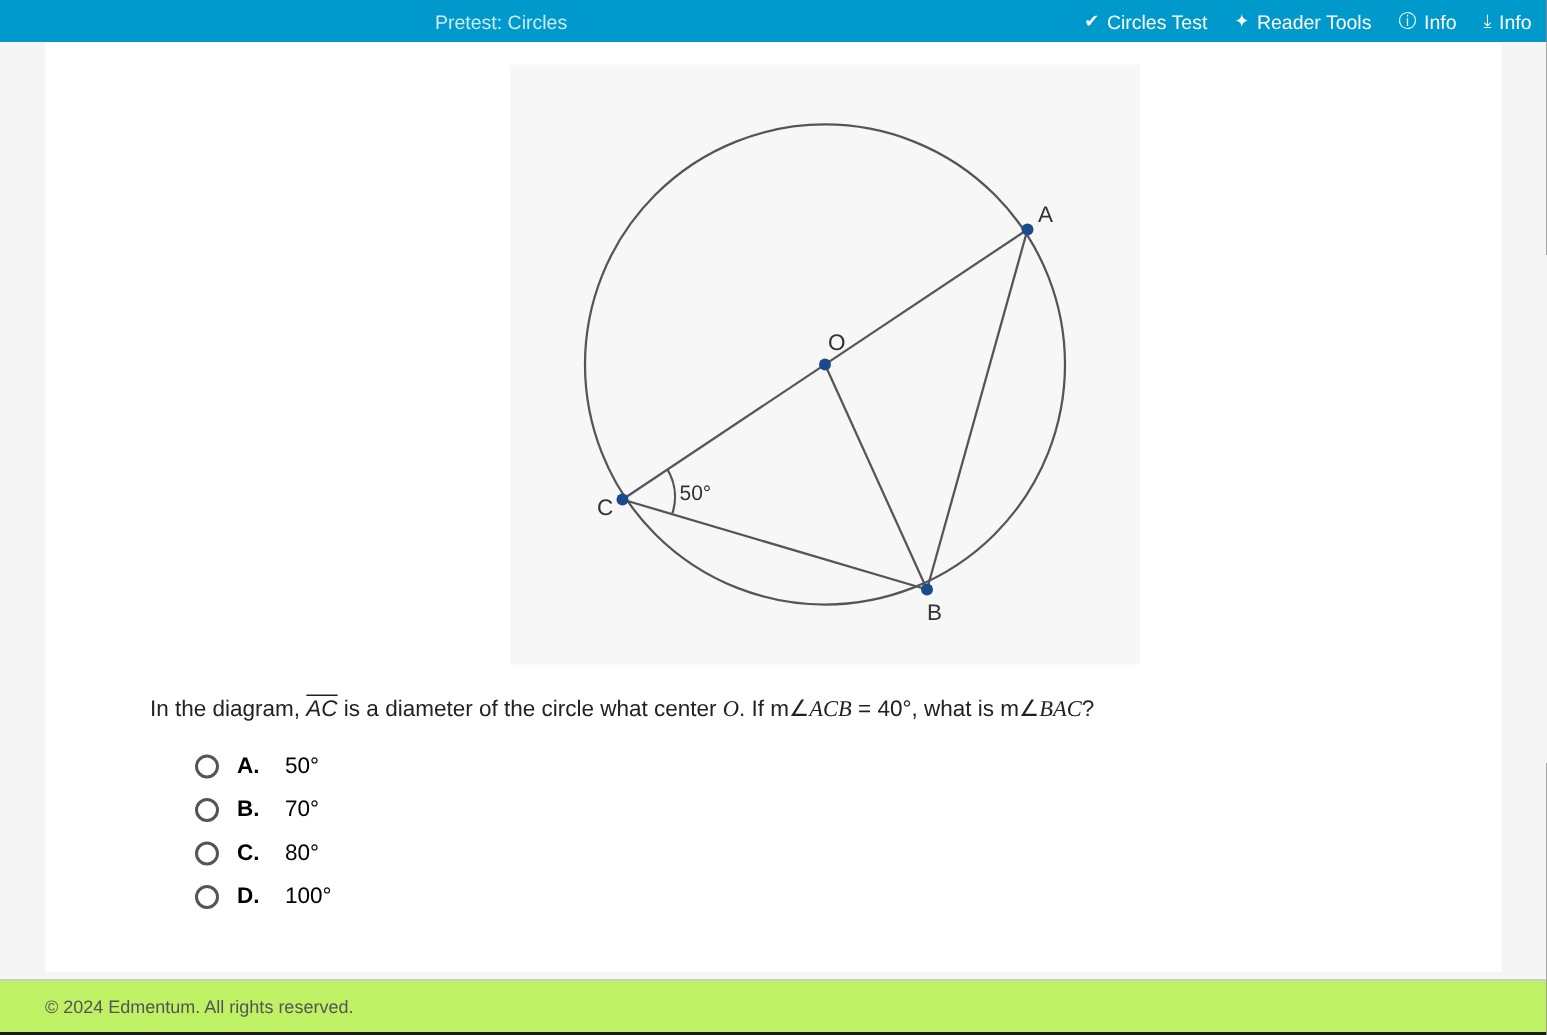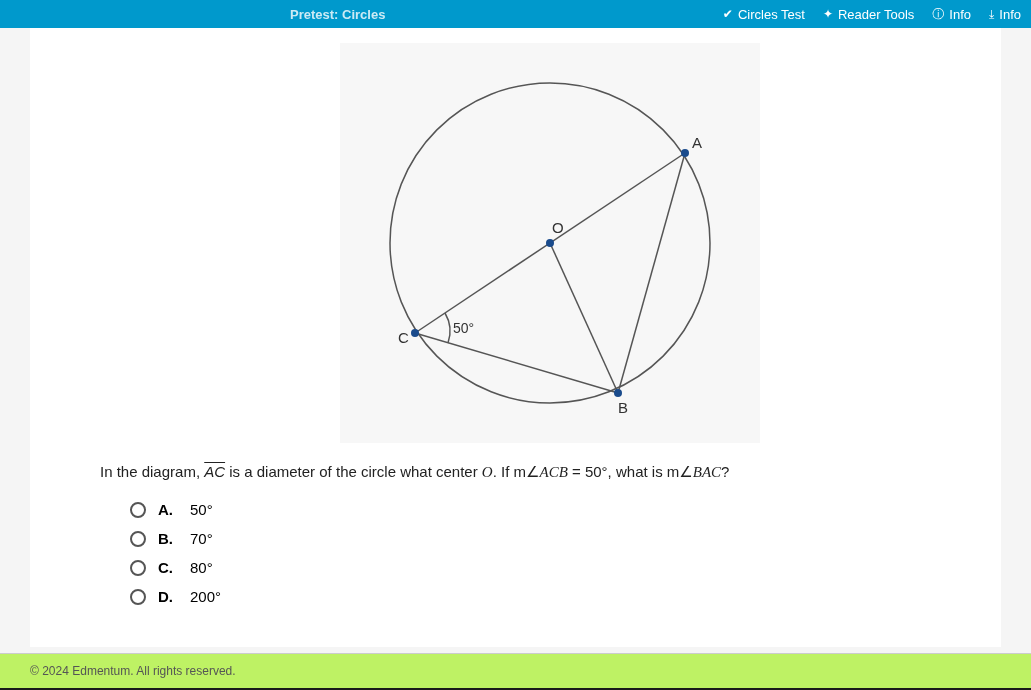--- a/index.html
+++ b/index.html
@@ -14,21 +14,21 @@
       background: #0099cc;
       height: 28px;
       display: flex;
       align-items: center;
       justify-content: space-between;
       padding: 0 10px;
       color: white;
       font-size: 13px;
     }
     .header-left {
-      font-weight: bold;
+      font-weight: normal;
       opacity: 0.8;
       padding-left: 280px;
     }
     .header-right {
       display: flex;
       gap: 18px;
       align-items: center;
     }
     .header-item {
       display: flex;
@@ -153,21 +153,21 @@
 
         <text x="192" y="180" font-size="15" fill="#333">O</text>
         <text x="332" y="95" font-size="15" fill="#333">A</text>
         <text x="258" y="360" font-size="15" fill="#333">B</text>
         <text x="38" y="290" font-size="15" fill="#333">C</text>
         <text x="93" y="280" font-size="14" fill="#333">50°</text>
       </svg>
     </div>
 
     <div class="question-text">
-      <span>In the diagram, </span><span class="overline">AC</span><span> is a diameter of the circle what center </span><span class="mathvar">O</span><span>. If m</span><span>∠</span><span class="mathvar">ACB</span><span> = 50°, what is m</span><span>∠</span><span class="mathvar">BAC</span><span>?</span>
+      <span>In the diagram, </span><span class="overline">AC</span><span> is a diameter of the circle what center </span><span class="mathvar">O</span><span>. If m</span><span>∠</span><span class="mathvar">ACB</span><span> = 40°, what is m</span><span>∠</span><span class="mathvar">BAC</span><span>?</span>
     </div>
 
     <div class="options">
       <div class="option">
         <div class="radio"></div>
         <span class="option-letter">A.</span>
         <span>50°</span>
       </div>
       <div class="option">
         <div class="radio"></div>
@@ -175,20 +175,20 @@
         <span>70°</span>
       </div>
       <div class="option">
         <div class="radio"></div>
         <span class="option-letter">C.</span>
         <span>80°</span>
       </div>
       <div class="option">
         <div class="radio"></div>
         <span class="option-letter">D.</span>
-        <span>200°</span>
+        <span>100°</span>
       </div>
     </div>
 
   </div>
 </div>
 
 <div class="footer">© 2024 Edmentum. All rights reserved.</div>
 
 </body></html>

